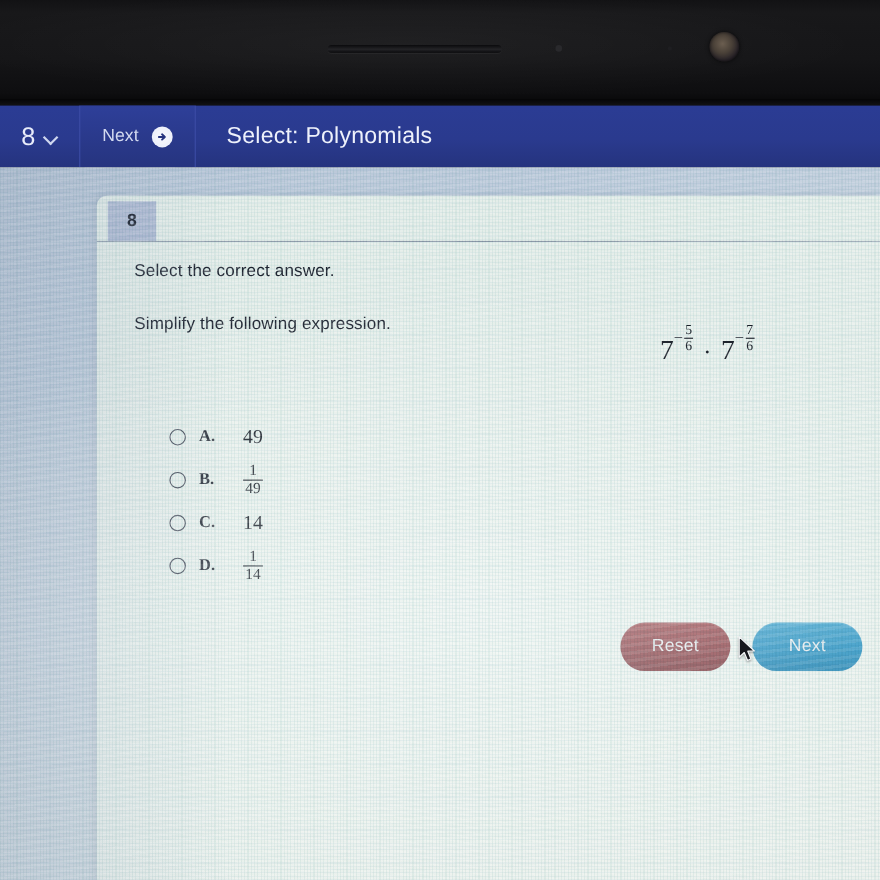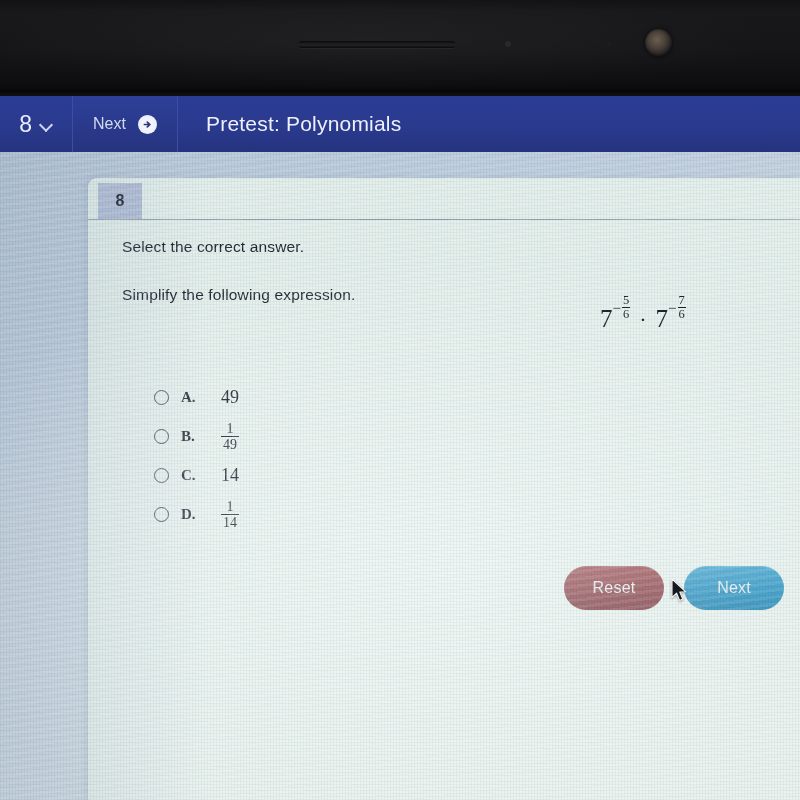--- a/index.html
+++ b/index.html
@@ -366,21 +366,21 @@
     <div class="nav-cell nav-next">
       <span class="nx-label">Next</span>
       <span class="arrow-circle">
         <svg width="13" height="13" viewBox="0 0 13 13" aria-hidden="true">
           <circle cx="6.5" cy="6.5" r="6.5" fill="#f2f4fc"></circle>
           <path d="M3.4 6.5 H8.0 M6.3 4.1 L8.9 6.5 L6.3 8.9" stroke="#26347f" stroke-width="1.7" fill="none" stroke-linecap="round" stroke-linejoin="round"></path>
         </svg>
       </span>
     </div>
 
-    <div class="topbar-title">Pretest: Polynomials</div>
+    <div class="topbar-title">Select: Polynomials</div>
   </div>
 
   <div class="page">
 
     <div class="card">
       <div class="card-inner">
 
         <div class="qbadge">8</div>
         <div class="card-rule"></div>
 

